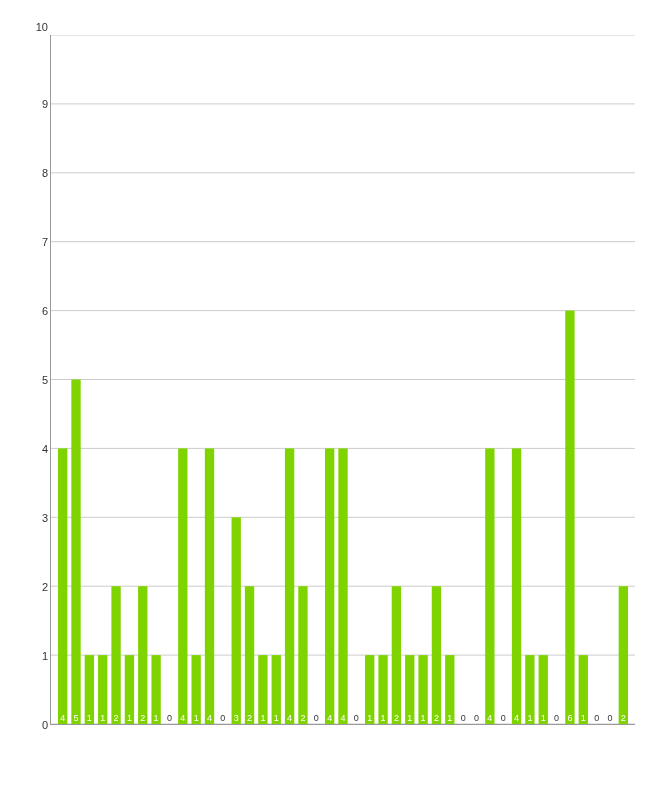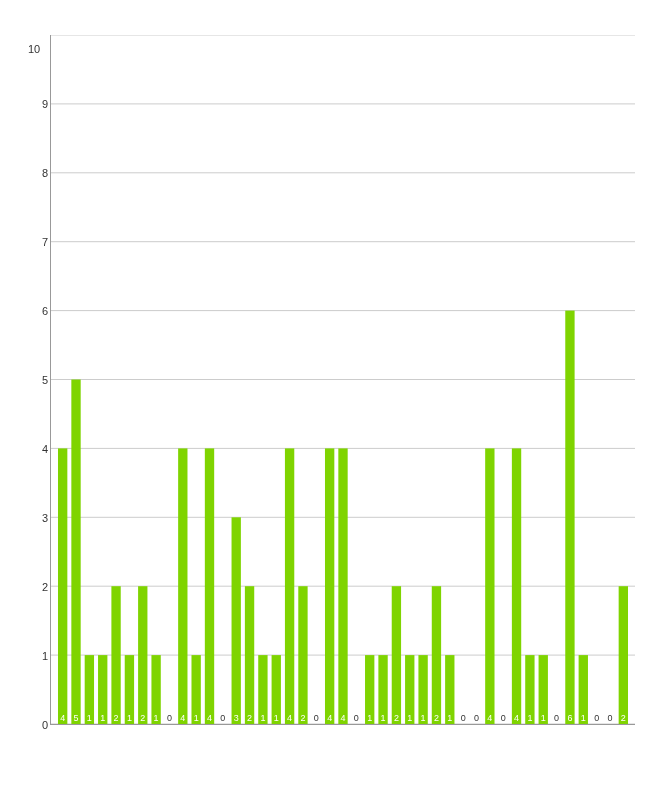--- a/index.html
+++ b/index.html
@@ -223,14 +223,14 @@
 <div class="y-tick-label" style="top: 725px; position: absolute; left: 28px; width: 20px; text-align: right; font-size: 11px; transform: translateY(-50%);">0</div>
     <div class="y-tick-label" style="top: 656px; position: absolute; left: 28px; width: 20px; text-align: right; font-size: 11px; transform: translateY(-50%);">1</div>
     <div class="y-tick-label" style="top: 587px; position: absolute; left: 28px; width: 20px; text-align: right; font-size: 11px; transform: translateY(-50%);">2</div>
     <div class="y-tick-label" style="top: 518px; position: absolute; left: 28px; width: 20px; text-align: right; font-size: 11px; transform: translateY(-50%);">3</div>
     <div class="y-tick-label" style="top: 449px; position: absolute; left: 28px; width: 20px; text-align: right; font-size: 11px; transform: translateY(-50%);">4</div>
     <div class="y-tick-label" style="top: 380px; position: absolute; left: 28px; width: 20px; text-align: right; font-size: 11px; transform: translateY(-50%);">5</div>
     <div class="y-tick-label" style="top: 311px; position: absolute; left: 28px; width: 20px; text-align: right; font-size: 11px; transform: translateY(-50%);">6</div>
     <div class="y-tick-label" style="top: 242px; position: absolute; left: 28px; width: 20px; text-align: right; font-size: 11px; transform: translateY(-50%);">7</div>
     <div class="y-tick-label" style="top: 173px; position: absolute; left: 28px; width: 20px; text-align: right; font-size: 11px; transform: translateY(-50%);">8</div>
     <div class="y-tick-label" style="top: 104px; position: absolute; left: 28px; width: 20px; text-align: right; font-size: 11px; transform: translateY(-50%);">9</div>
-    <div class="y-tick-label" style="top: 49px; position: absolute; left: 28px; width: 20px; font-size: 11px; transform: translateY(-50%);">10</div>
+    <div class="y-tick-label" style="top: 27px; position: absolute; left: 28px; width: 20px; text-align: right; font-size: 11px; transform: translateY(-50%);">10</div>
   </div>
 
 </body></html>

